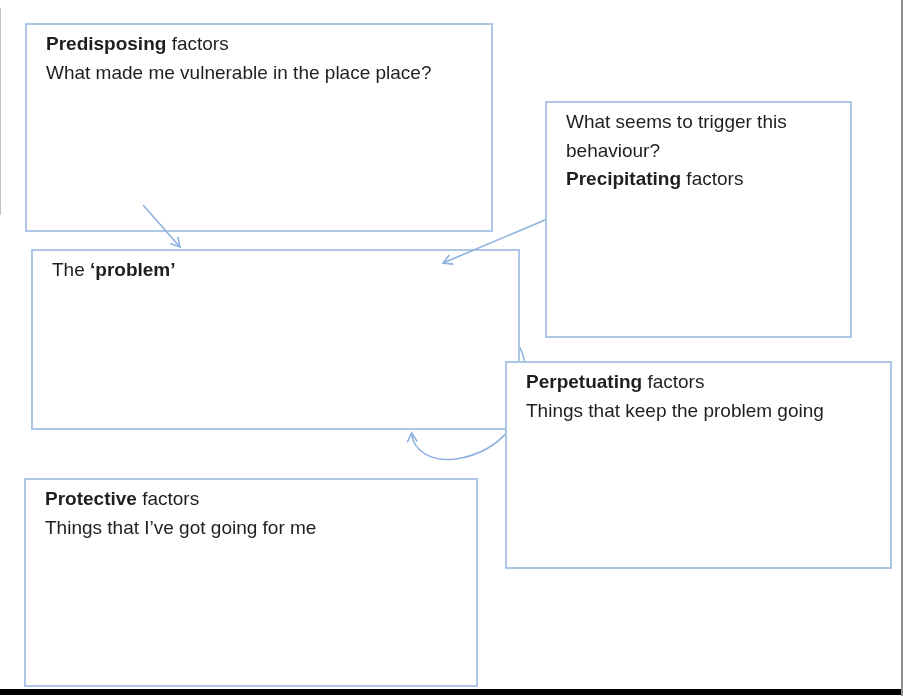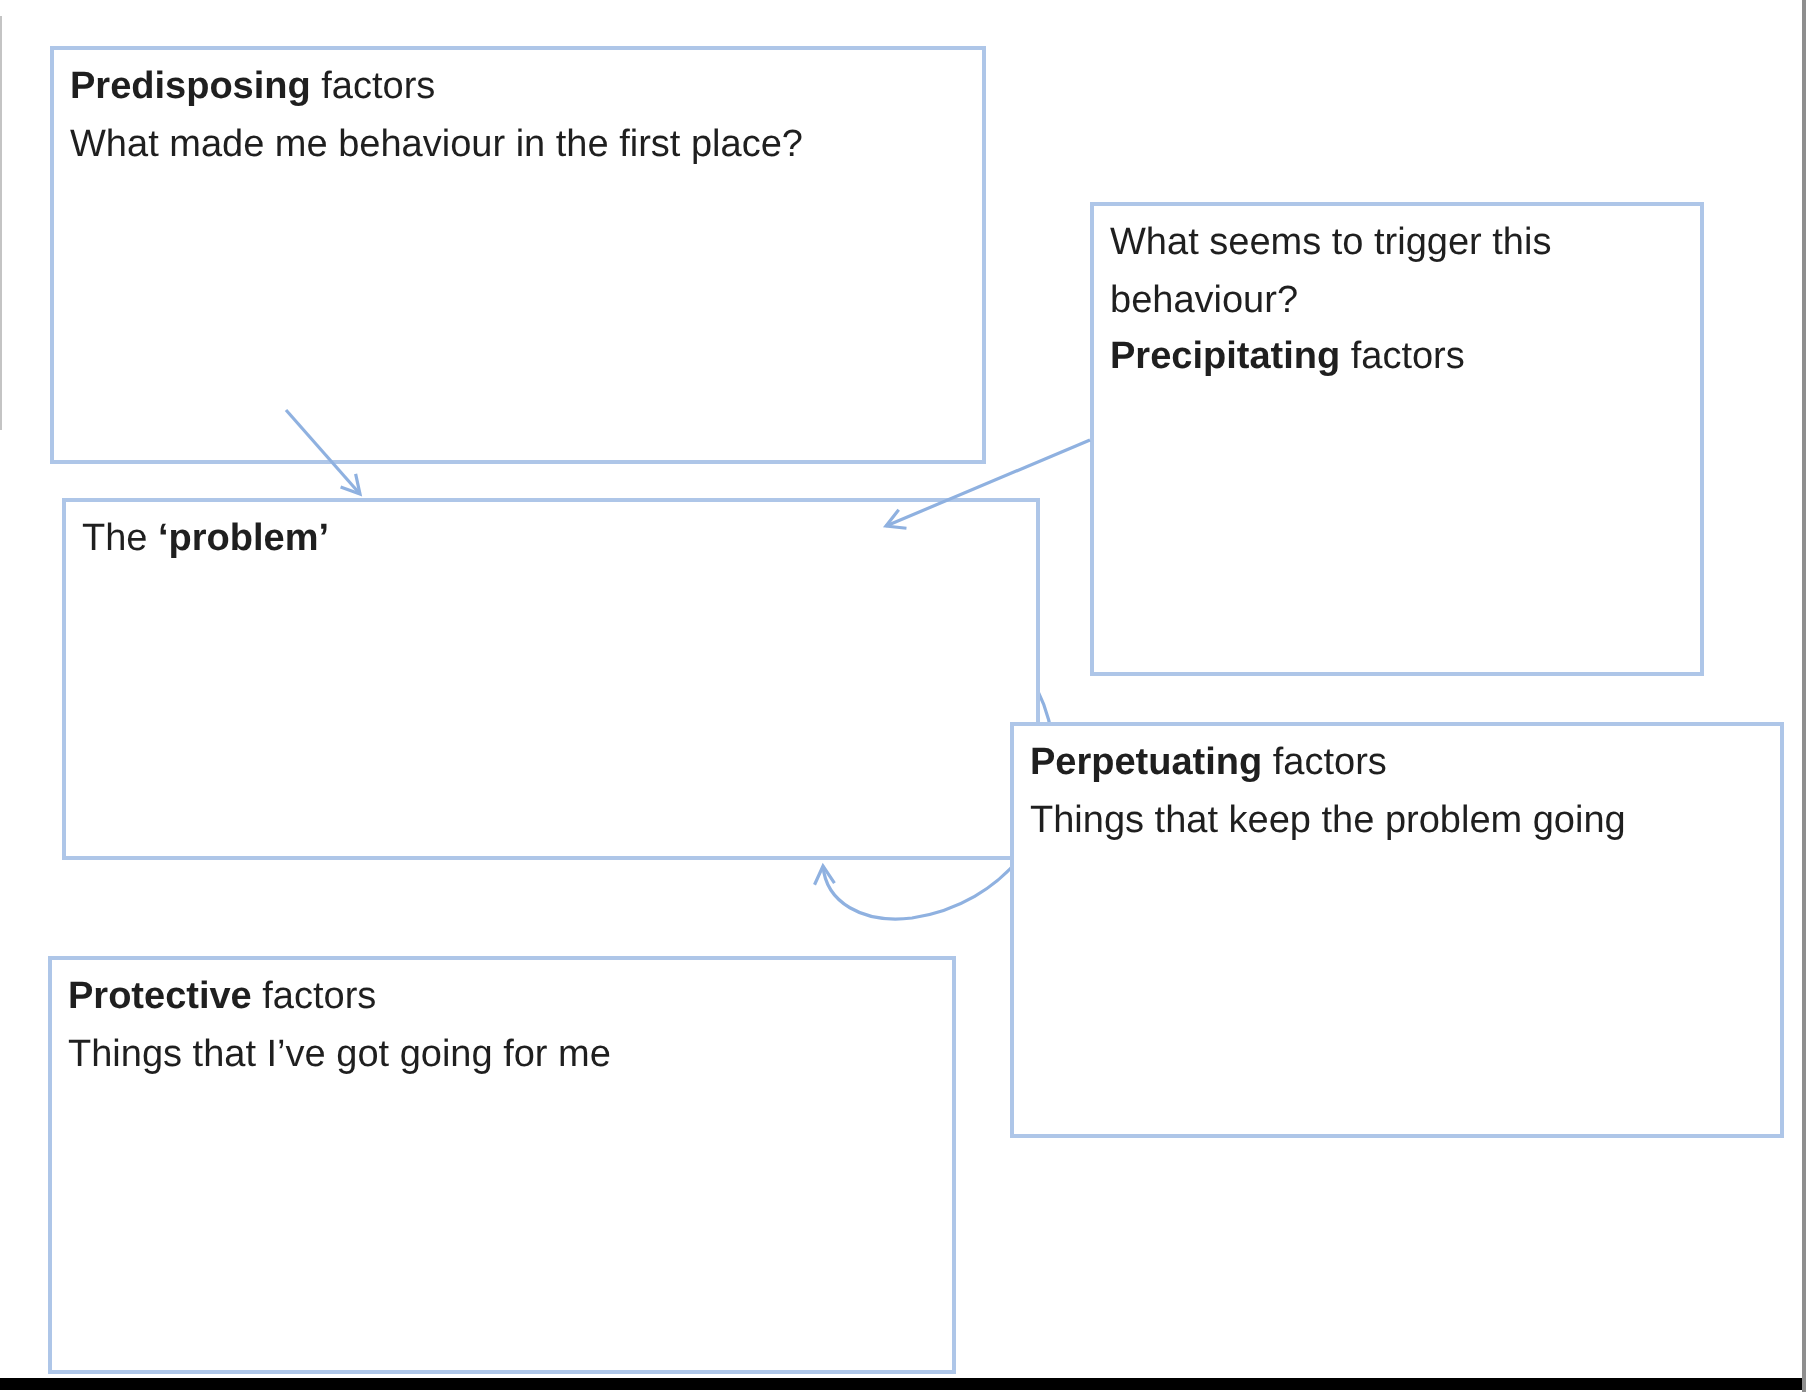--- a/index.html
+++ b/index.html
@@ -9,21 +9,21 @@
     background:#ffffff;
     overflow:hidden;
     font-family:"Liberation Sans", sans-serif;
     color:#1f1f1f;
   }
   .fbox{
     position:absolute;
     background:#ffffff;
     border:2px solid #aec6e8;
     box-sizing:border-box;
-    padding:5px 8px;
+    padding:5px 19px;
     font-size:19px;
     line-height:1.5;
     z-index:2;
   }
   .fbox .bold{font-weight:bold;}
   .svg-layer{position:absolute;left:0;top:0;z-index:1;}
   .svg-layer.top{z-index:3;}
   #box-predisposing{left:25px;top:23px;width:468px;height:209px;}
   #box-precipitating{left:545px;top:101px;width:307px;height:237px;}
   #box-problem{left:31px;top:249px;width:489px;height:181px;}
@@ -51,21 +51,21 @@
     <defs>
       <marker id="arrowOpen" markerUnits="userSpaceOnUse" markerWidth="16" markerHeight="16" refX="11" refY="7" orient="auto">
         <path d="M 2 2 L 11 7 L 2 12" fill="none" stroke="#8fb1e0" stroke-width="1.6"></path>
       </marker>
     </defs>
     <path d="M 441 318 C 478 300, 519 323, 526 368 C 533 413, 502 452, 456 459 C 431 462, 413 451, 411.5 433" fill="none" stroke="#8fb1e0" stroke-width="1.6" marker-end="url(#arrowOpen)"></path>
   </svg>
 
   <div class="fbox" id="box-predisposing">
     <div><span class="bold">Predisposing</span><span> factors</span></div>
-    <div>What made me behaviour in the first place?</div>
+    <div>What made me vulnerable in the place place?</div>
   </div>
 
   <div class="fbox" id="box-precipitating">
     <div>What seems to trigger this behaviour?</div>
     <div><span class="bold">Precipitating</span><span> factors</span></div>
   </div>
 
   <div class="fbox" id="box-problem">
     <div><span>The </span><span class="bold">‘problem’</span></div>
   </div>

